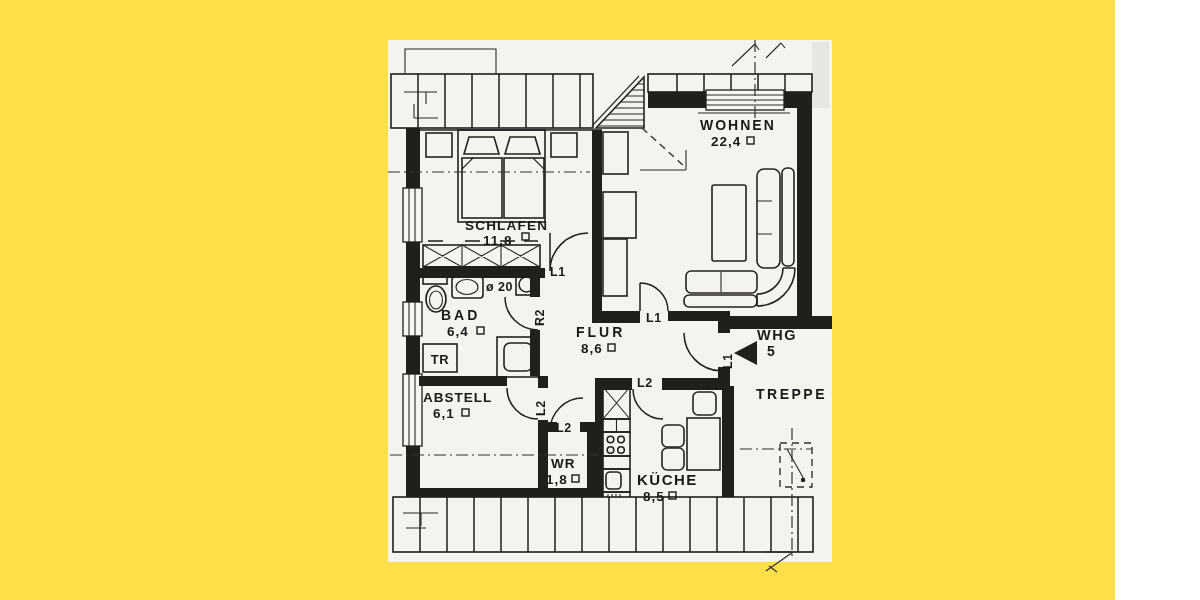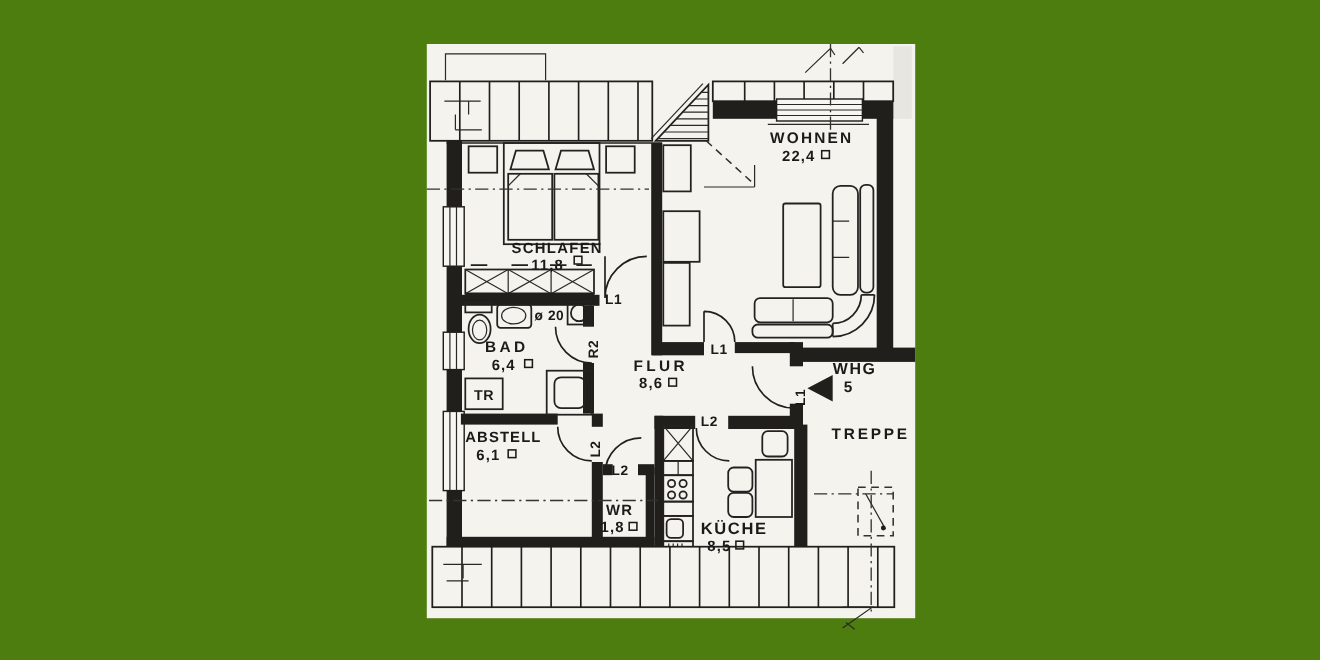--- a/index.html
+++ b/index.html
@@ -1,16 +1,16 @@
 <!DOCTYPE html>
 <html><head>
 <meta charset="utf-8">
 <style>
   html,body{margin:0;padding:0;background:#ffffff;}
-  #canvas{position:relative;width:1200px;height:600px;background:#4d7c0f;overflow:hidden;}
+  #canvas{position:relative;width:1115px;height:600px;background:#fde047;overflow:hidden;}
   #plan-svg{position:absolute;left:0;top:0;}
   .wall{fill:#211f1c;stroke:none;}
   .ln{stroke:#211f1c;stroke-width:1.5;fill:none;}
   .ln-thin{stroke:#2a2926;stroke-width:1.1;fill:none;}
   .band{fill:#f4f3ee;stroke:#211f1c;stroke-width:1.6;}
   .furn{stroke:#242220;stroke-width:1.6;fill:#f4f3ee;}
   .furn-n{stroke:#242220;stroke-width:1.6;fill:none;}
   .winfill{fill:#f7f6f2;stroke:#211f1c;stroke-width:1.3;}
   .dashdot{stroke:#33322f;stroke-width:1.2;fill:none;stroke-dasharray:12 4 2 4;}
   .dashed{stroke:#33322f;stroke-width:1.4;fill:none;stroke-dasharray:7 5;}

